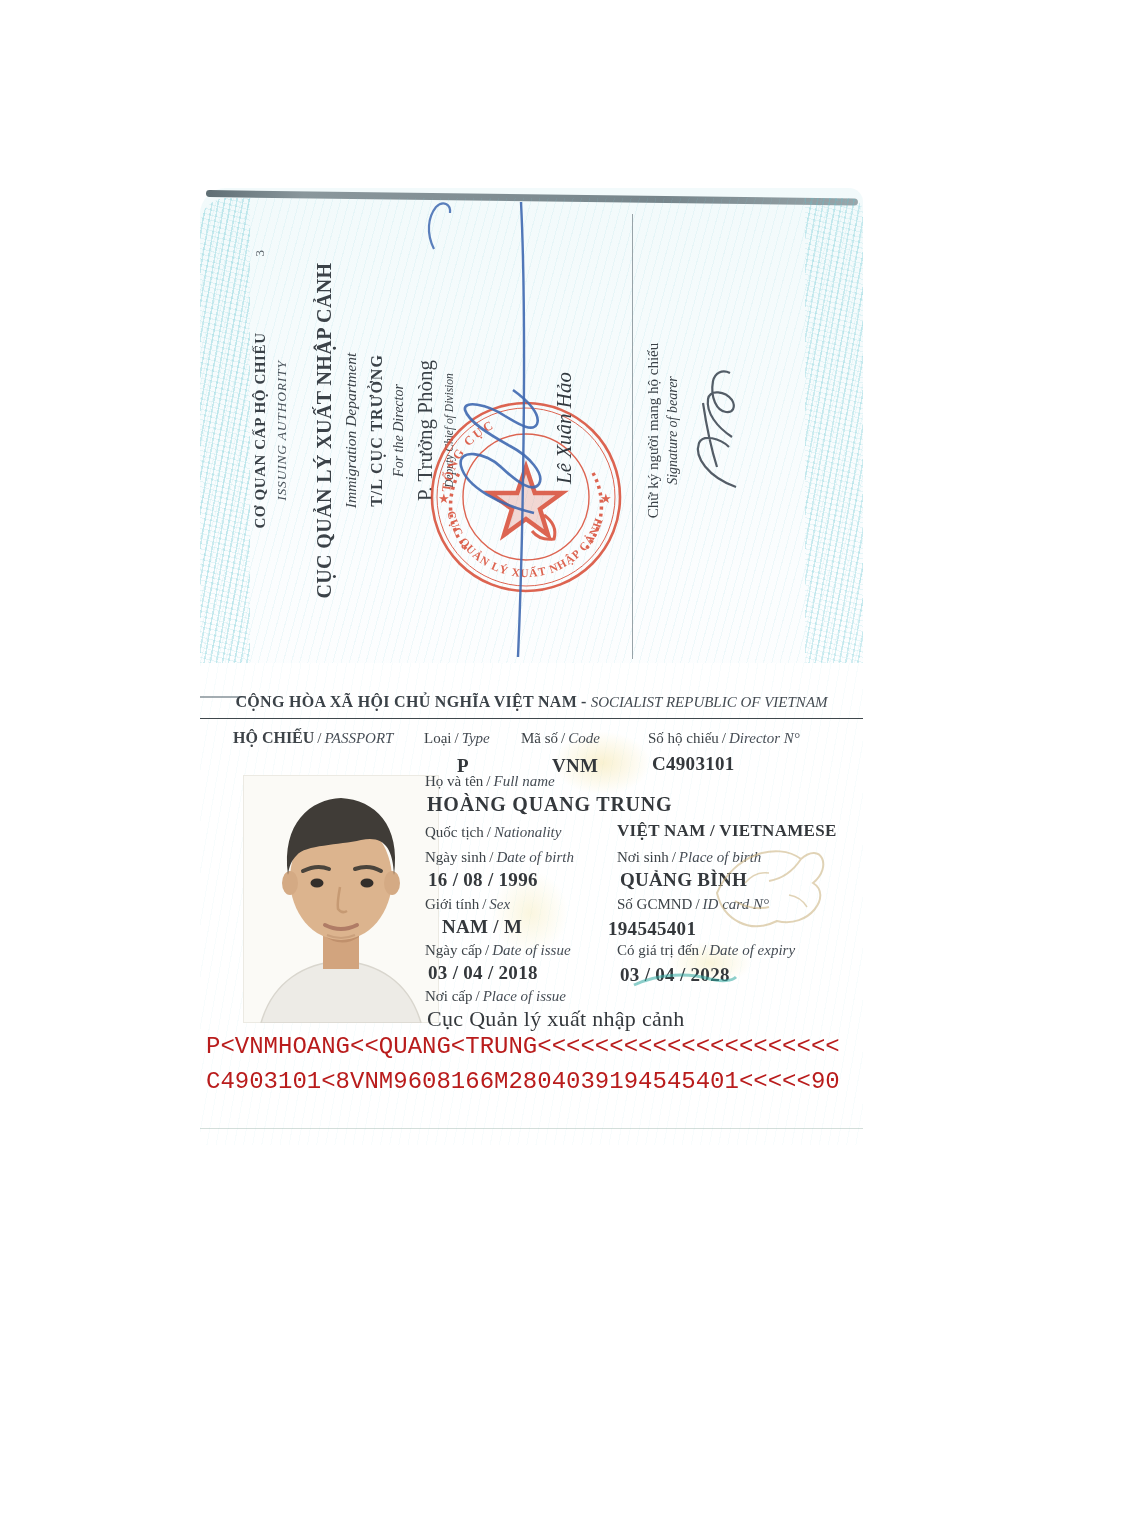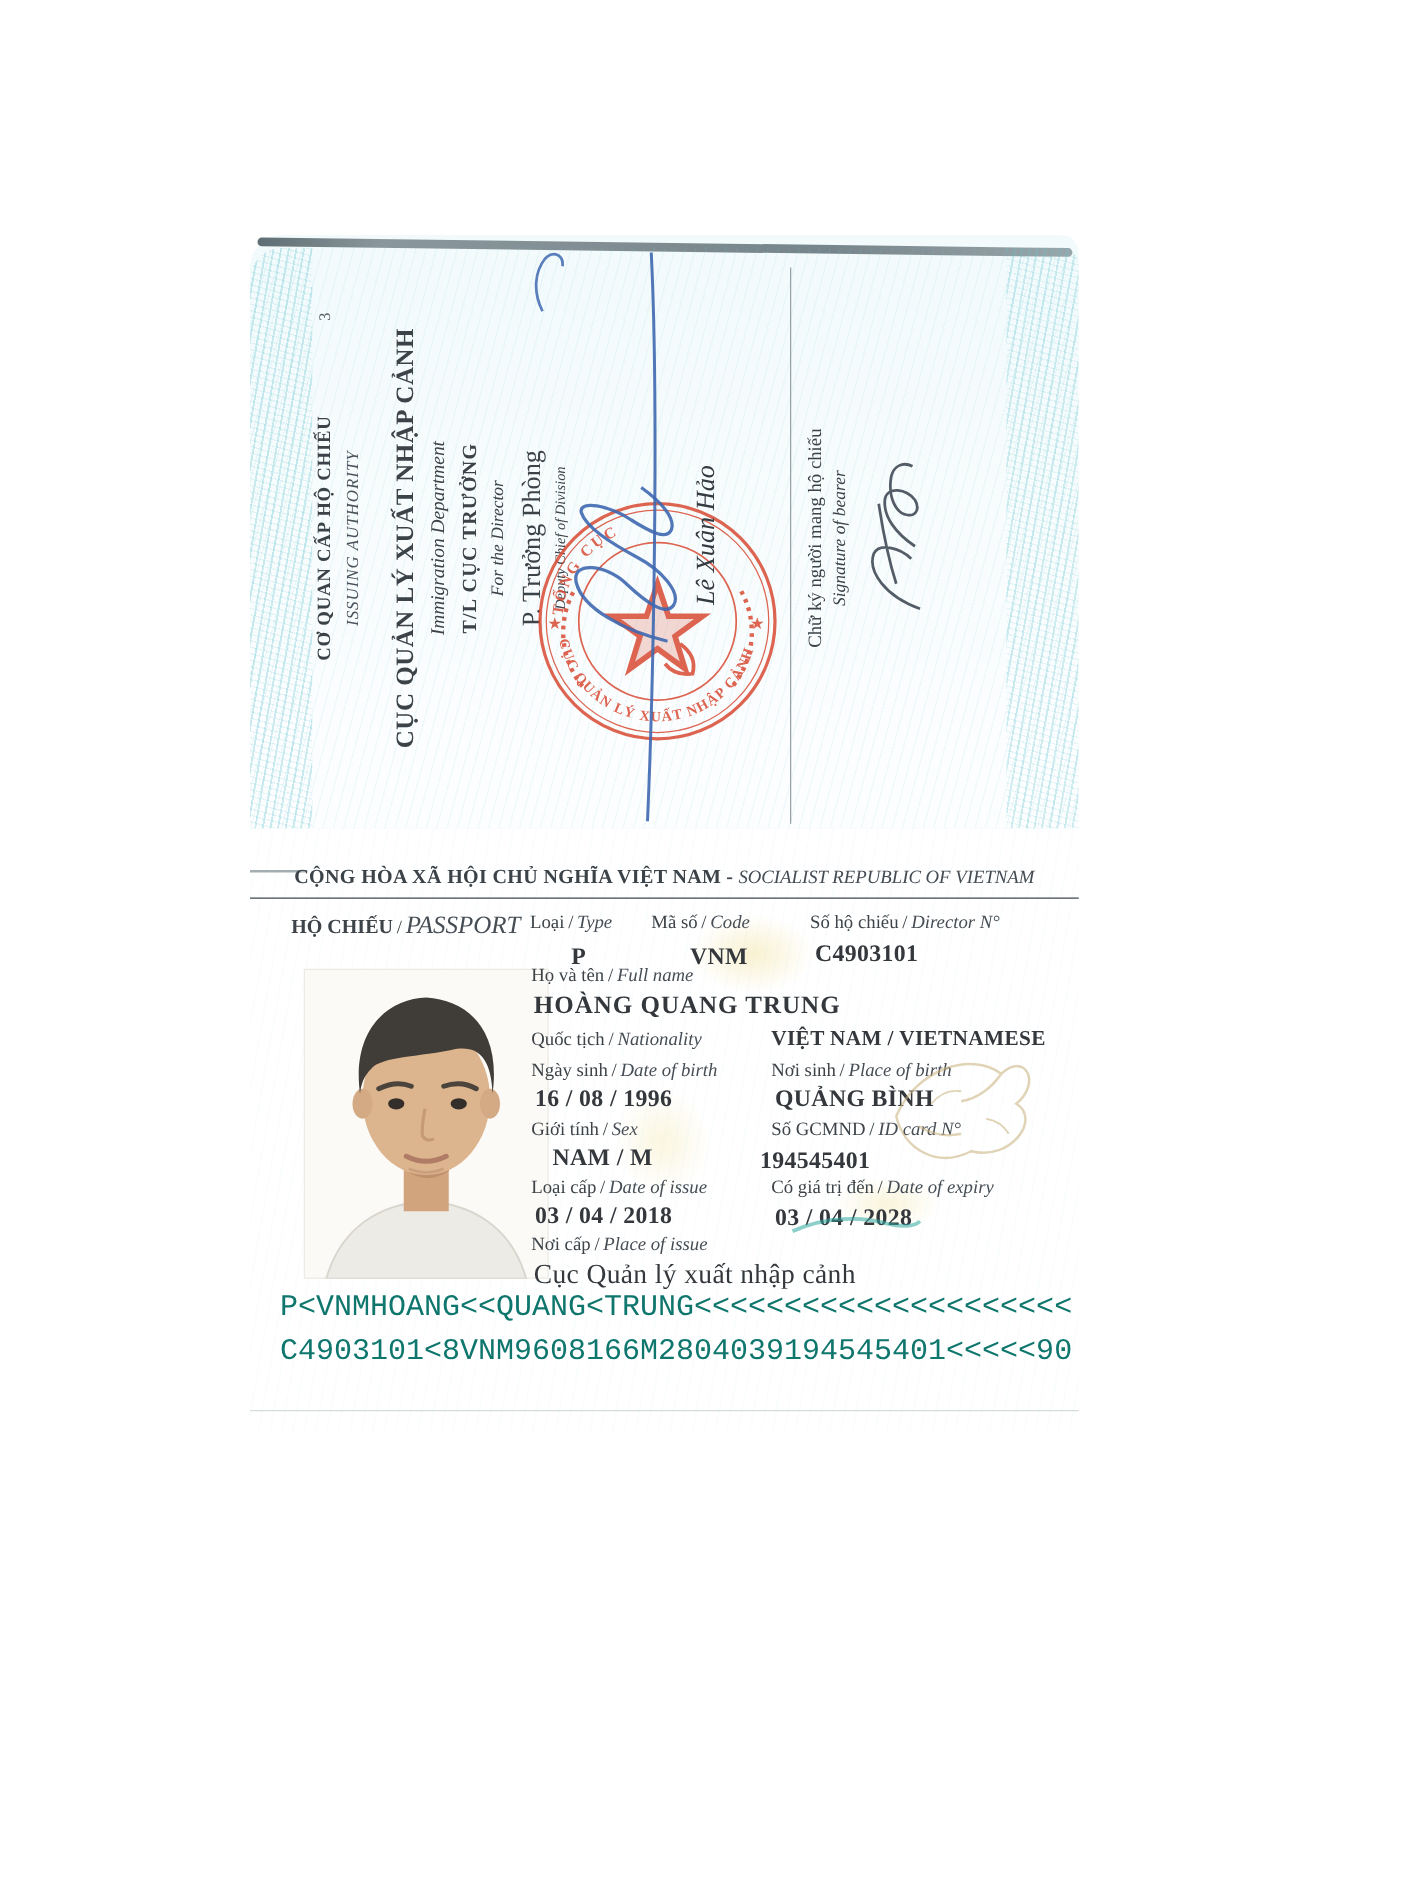--- a/index.html
+++ b/index.html
@@ -50,27 +50,27 @@
                    repeating-linear-gradient(100deg,rgba(120,205,215,.05) 0 1px,transparent 1px 9px);}
   .hdr{position:absolute;top:30px;left:0;width:100%;text-align:center;white-space:nowrap;}
   .hdr .vi{font-weight:bold;font-size:16px;letter-spacing:.3px;}
   .hdr .en{font-style:italic;font-size:15px;color:#444b52;}
   .hdr-rule{position:absolute;top:55px;left:0;width:100%;border-top:1.6px solid #3f474c;}
   .hdr-rule-left{position:absolute;top:33px;left:0;width:46px;border-top:2px solid #5a6a72;opacity:.55;}
   .lbl{position:absolute;font-size:15px;white-space:nowrap;color:#3d4348;}
   .lbl .en{font-style:italic;color:#464d55;}
   .lbl .sep{margin:0 3px;}
   .lbl.big .vi{font-weight:bold;font-size:16px;}
-  .lbl.big .en{font-size:20px;}
+  .lbl.big .en{font-size:15px;}
   .val{position:absolute;font-size:19px;font-weight:600;color:#34383c;white-space:nowrap;letter-spacing:.3px;}
   .val.name{font-size:20px;letter-spacing:.8px;}
   .val.poi{font-size:22px;font-weight:500;}
   .photo{position:absolute;left:43px;top:112px;width:196px;height:248px;background:#fbfaf6;}
   .mrz{position:absolute;left:6px;width:650px;font-family:"Liberation Mono",monospace;
-       font-size:24px;color:#0f766e;white-space:nowrap;letter-spacing:0;margin-left:18px;}
+       font-size:24px;color:#b91c1c;white-space:nowrap;letter-spacing:0;}
   .mrz1{top:370px;} .mrz2{top:405px;}
   .bottom-line{position:absolute;left:0;right:0;top:465px;border-top:1px solid rgba(130,160,150,.35);}
   .dove{position:absolute;left:505px;top:168px;width:135px;height:125px;opacity:.55;}
   .swirl{position:absolute;left:430px;top:306px;width:110px;height:22px;}
 </style>
 </head>
 <body>
 
 <div class="page">
   <div class="scan">
@@ -200,21 +200,21 @@
       <div class="lbl" style="left:225px;top:233px;">
         <span class="vi">Giới tính</span><span class="sep">/</span><span class="en">Sex</span>
       </div>
       <div class="lbl" style="left:417px;top:233px;">
         <span class="vi">Số GCMND</span><span class="sep">/</span><span class="en">ID card N°</span>
       </div>
       <div class="val" style="left:228px;top:253px;margin-left:14px;">NAM / M</div>
       <div class="val" style="left:408px;top:255px;">194545401</div>
 
       <div class="lbl" style="left:225px;top:279px;">
-        <span class="vi">Loại cấp</span><span class="sep">/</span><span class="en">Date of issue</span>
+        <span class="vi">Ngày cấp</span><span class="sep">/</span><span class="en">Date of issue</span>
       </div>
       <div class="lbl" style="left:417px;top:279px;">
         <span class="vi">Có giá trị đến</span><span class="sep">/</span><span class="en">Date of expiry</span>
       </div>
       <div class="val" style="left:228px;top:299px;">03 / 04 / 2018</div>
       <div class="val" style="left:420px;top:301px;text-align:right;">03 / 04 / 2028</div>
 
       <div class="lbl" style="left:225px;top:325px;">
         <span class="vi">Nơi cấp</span><span class="sep">/</span><span class="en">Place of issue</span>
       </div>

